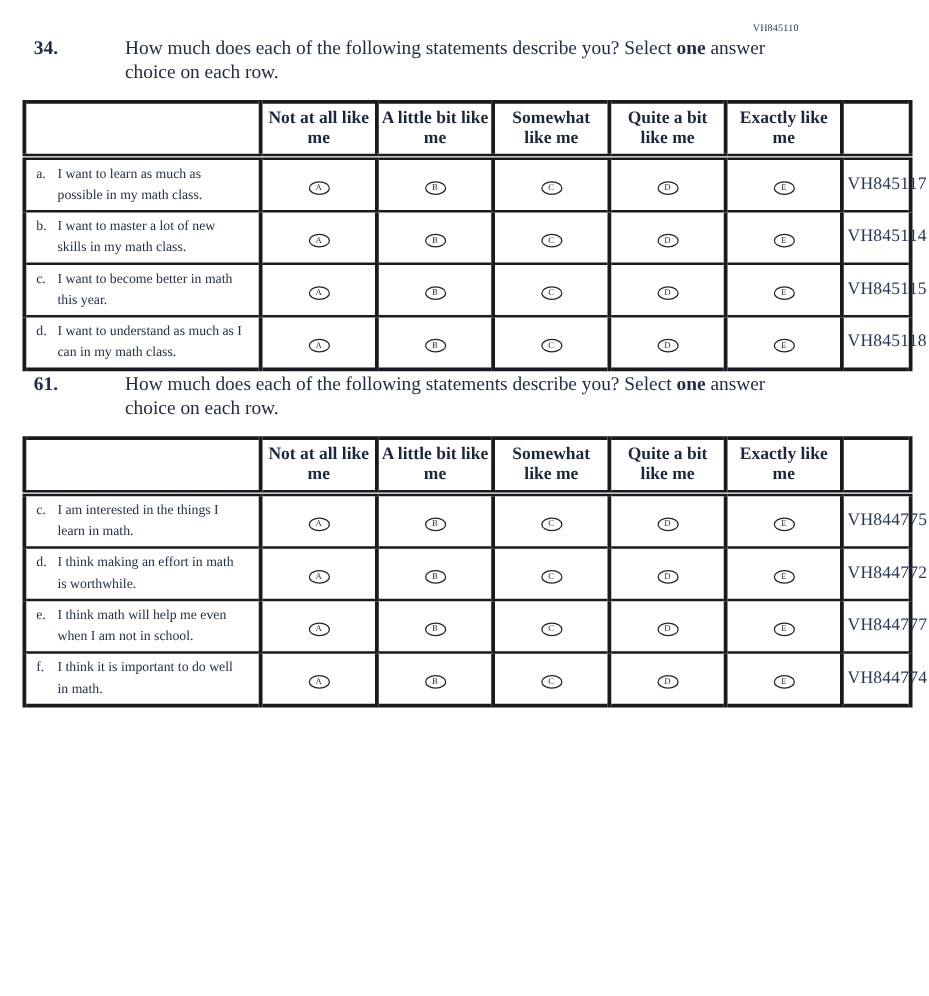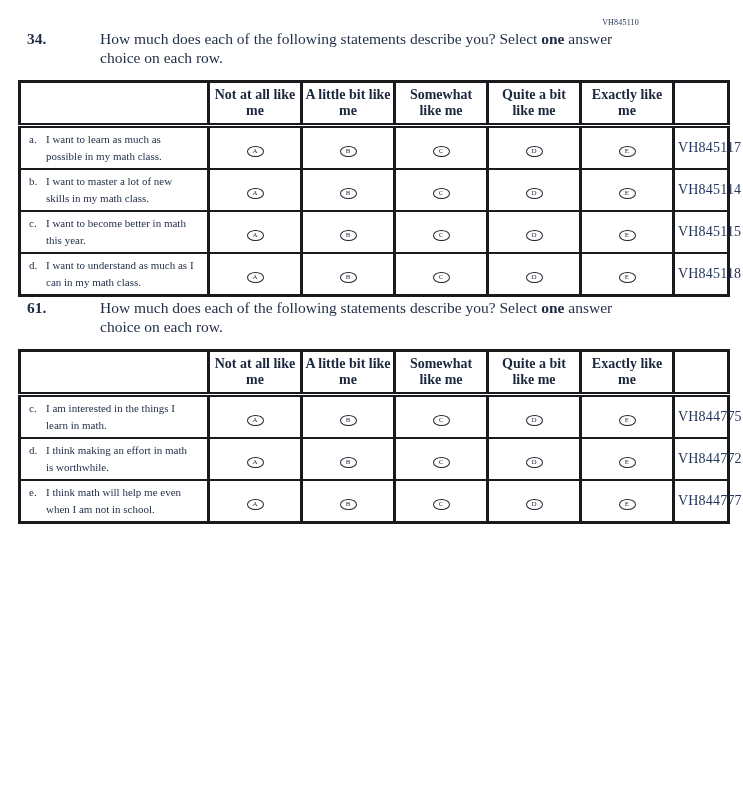--- a/index.html
+++ b/index.html
@@ -190,17 +190,26 @@
           </tr>
           <tr>
             <td class="cell-statement col-statement"><span class="row-letter">e.</span><span>I think math will help me even when I am not in school.</span></td>
             <td class="cell-option col-opt"><span class="bubble">A</span></td>
             <td class="cell-option col-opt"><span class="bubble">B</span></td>
             <td class="cell-option col-opt"><span class="bubble">C</span></td>
             <td class="cell-option col-opt"><span class="bubble">D</span></td>
             <td class="cell-option col-opt"><span class="bubble">E</span></td>
             <td class="cell-code col-code">VH844777</td>
           </tr>
+          <tr>
+            <td class="cell-statement col-statement"><span class="row-letter">f.</span><span>I think it is important to do well in math.</span></td>
+            <td class="cell-option col-opt"><span class="bubble">A</span></td>
+            <td class="cell-option col-opt"><span class="bubble">B</span></td>
+            <td class="cell-option col-opt"><span class="bubble">C</span></td>
+            <td class="cell-option col-opt"><span class="bubble">D</span></td>
+            <td class="cell-option col-opt"><span class="bubble">E</span></td>
+            <td class="cell-code col-code">VH844774</td>
+          </tr>
         </tbody>
       </table>
   </section>
 
 </div>
 
 </body></html>

